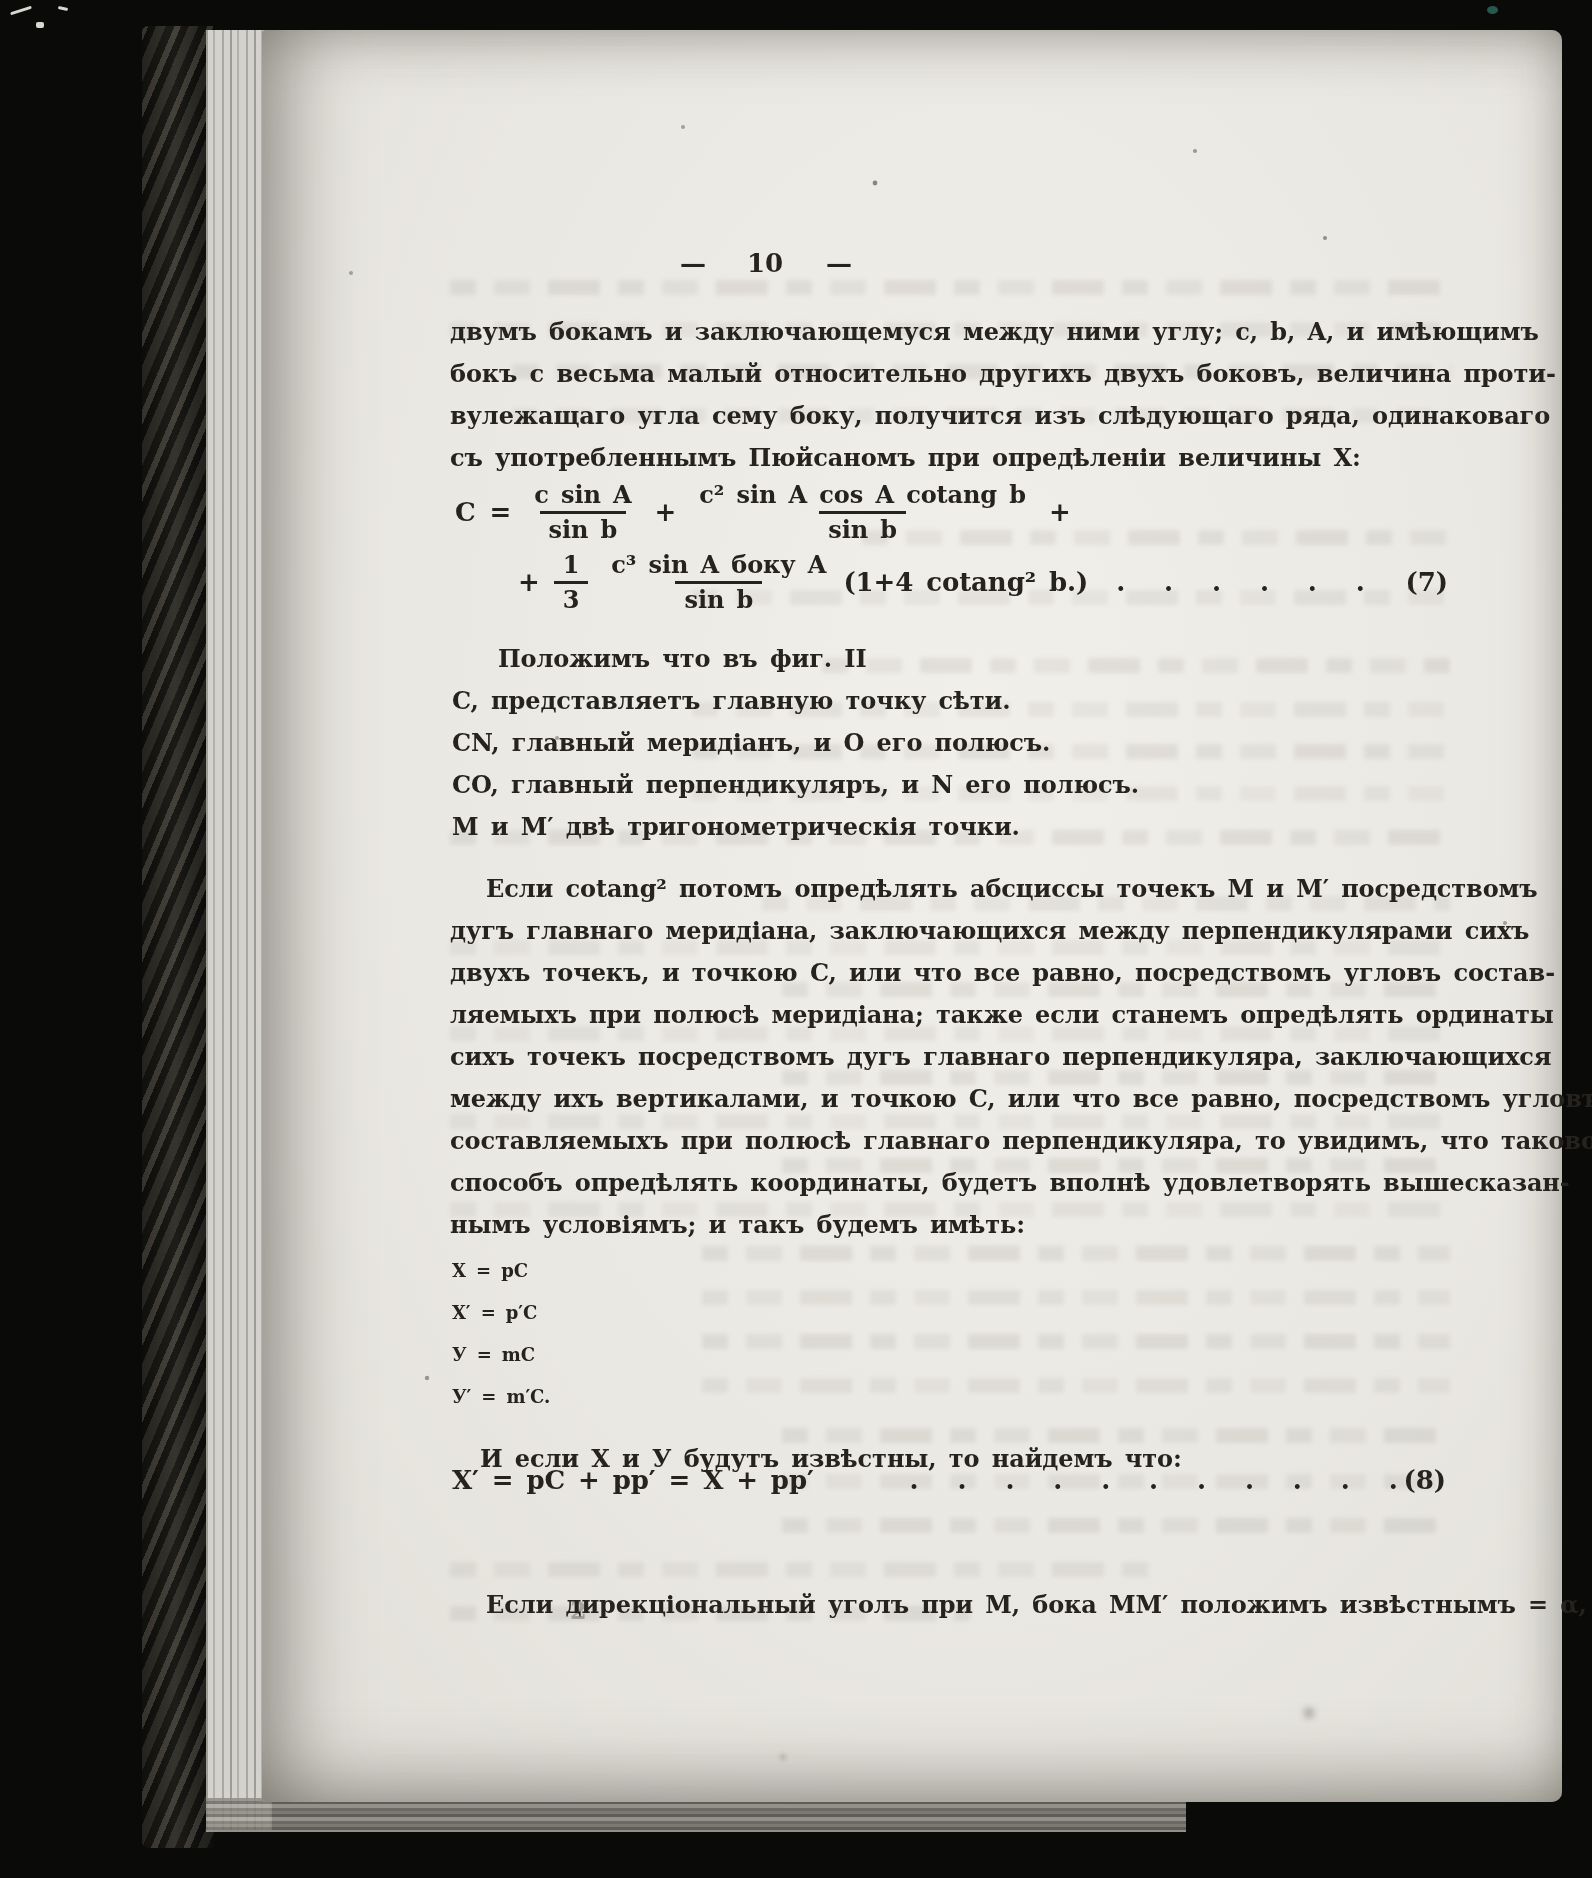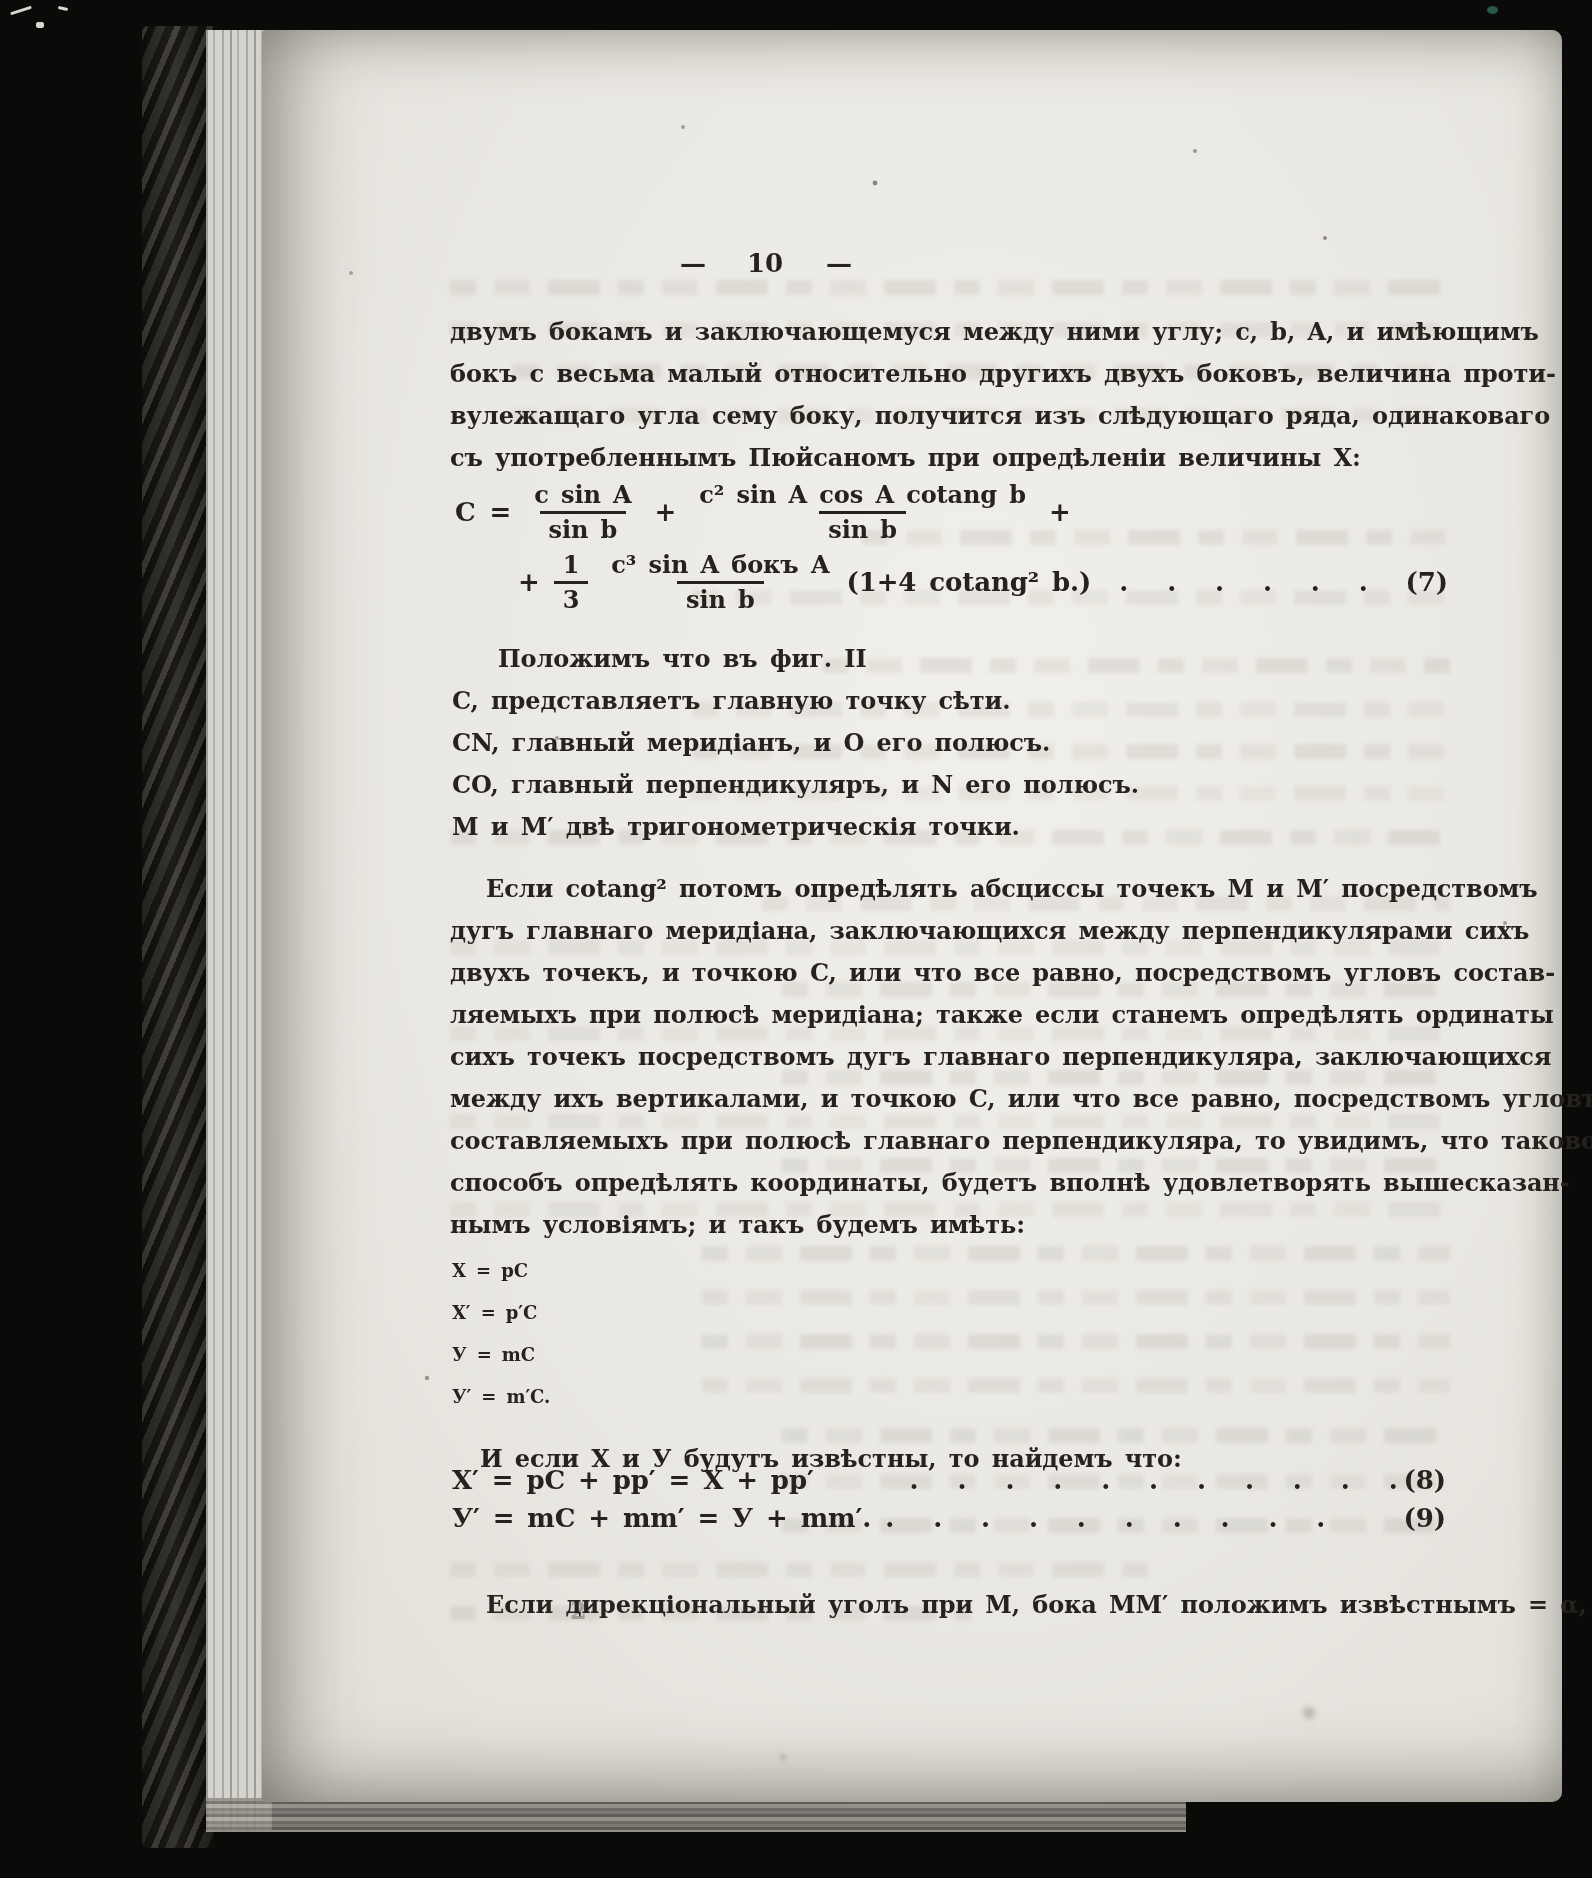--- a/index.html
+++ b/index.html
@@ -177,21 +177,21 @@
         <span>+</span>
       </div>
 
       <div class="abs formula-row" style="top:514px; left:68px; width:930px; height:76px;">
         <span>+</span>
         <span class="frac">
           <span class="num">1</span>
           <span class="den">3</span>
         </span>
         <span class="frac">
-          <span class="num">c³ sin A бокъ A</span>
+          <span class="num">c³ sin A боку A</span>
           <span class="den">sin b</span>
         </span>
         <span style="margin-left:-6px;">(1+4 cotang² b.)</span>
         <span class="dots">. . . . . . .</span>
         <span class="eqnum" style="margin-right:0;">(7)</span>
       </div>
 
       <div class="abs lline" style="top:608px; left:48px;">Положимъ что въ фиг. II</div>
       <div class="abs" style="top:650px; left:2px; width:996px;">
         <div class="lline">C, представляетъ главную точку сѣти.</div>
@@ -220,25 +220,20 @@
       </div>
 
       <div class="abs lline" style="top:1408px; left:30px;">И если X и У будутъ извѣстны, то найдемъ что:</div>
 
       <div class="abs eqrow" style="top:1435px; left:2px; width:994px;text-align:right;">
         <span>X′ = pC + pp′ = X + pp′</span>
         <span class="dots">. . . . . . . . . . .</span>
         <span>(8)</span>
       </div>
 
-      <div class="abs eqrow" style="top:1473px; left:2px; width:994px;">
-        <span>У′ = mC + mm′ = У + mm′.</span>
-        <span class="dots">. . . . . . . . . .</span>
-        <span>(9)</span>
-      </div>
 
       <div class="abs jline indent" style="top:1554px; left:0; width:998px;">Если дирекціональный уголъ при М, бока ММ′ положимъ извѣстнымъ = α,</div>
 
       <div class="abs sig" style="top:1566px; left:120px;">2</div>
 
     </div>
   </div>
 </div>
 
 </body></html>

